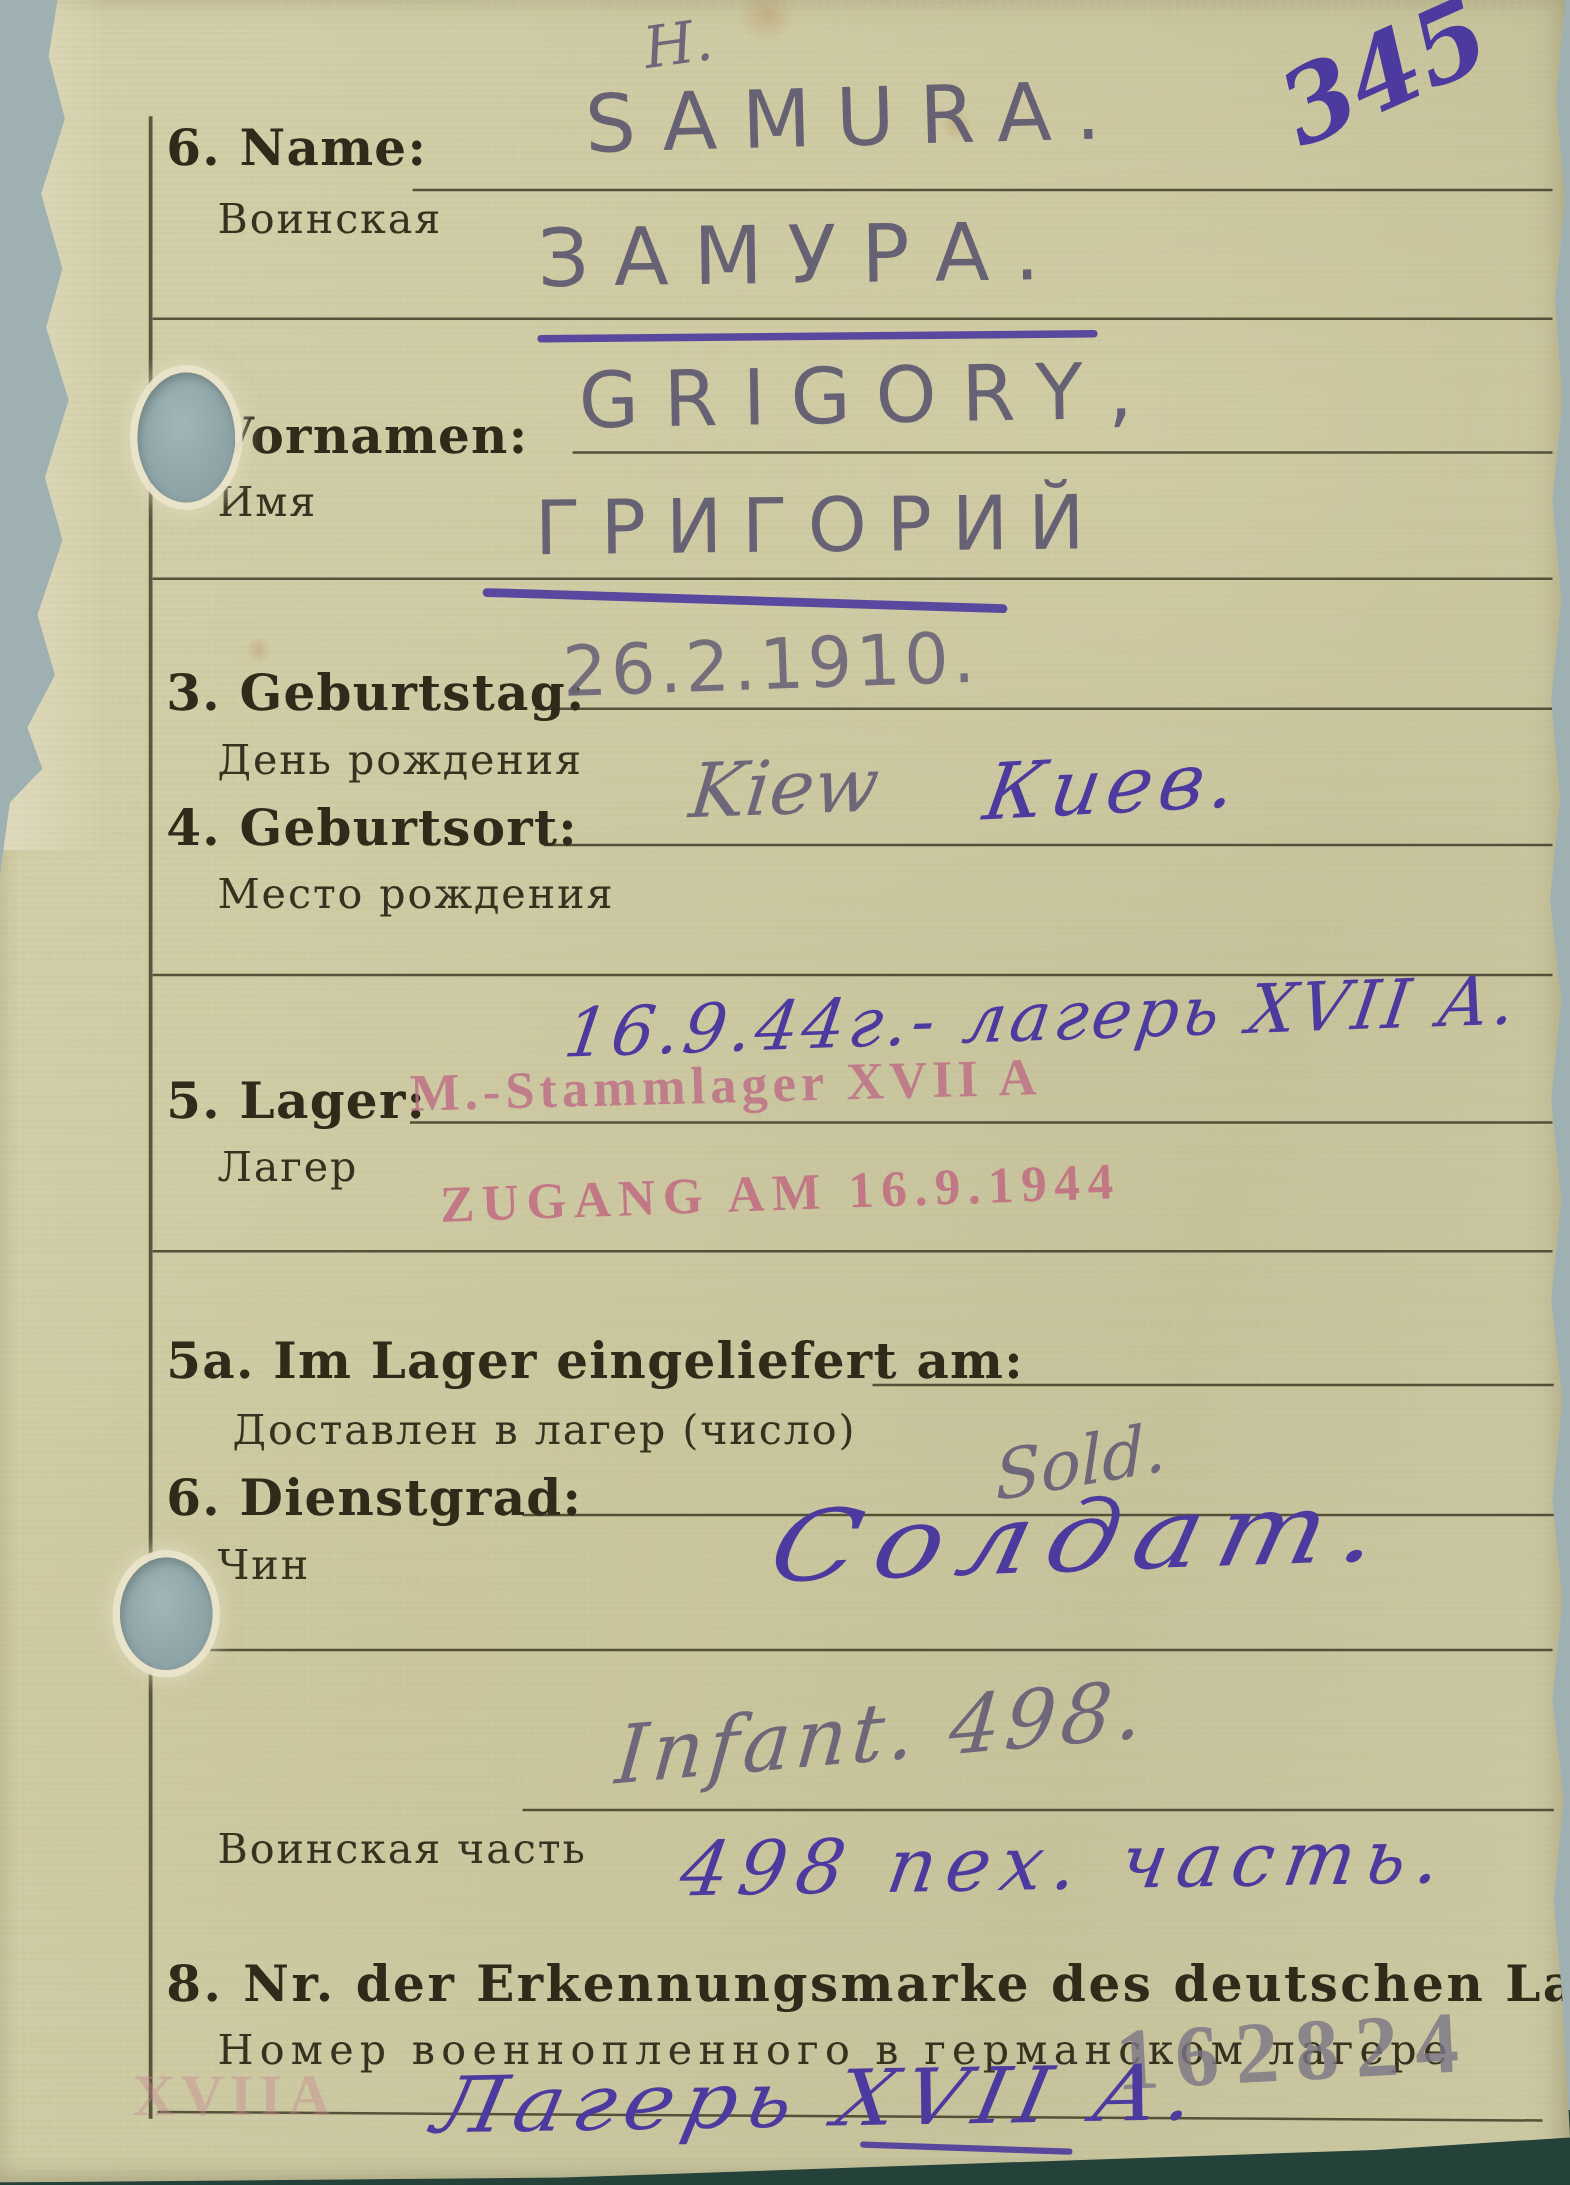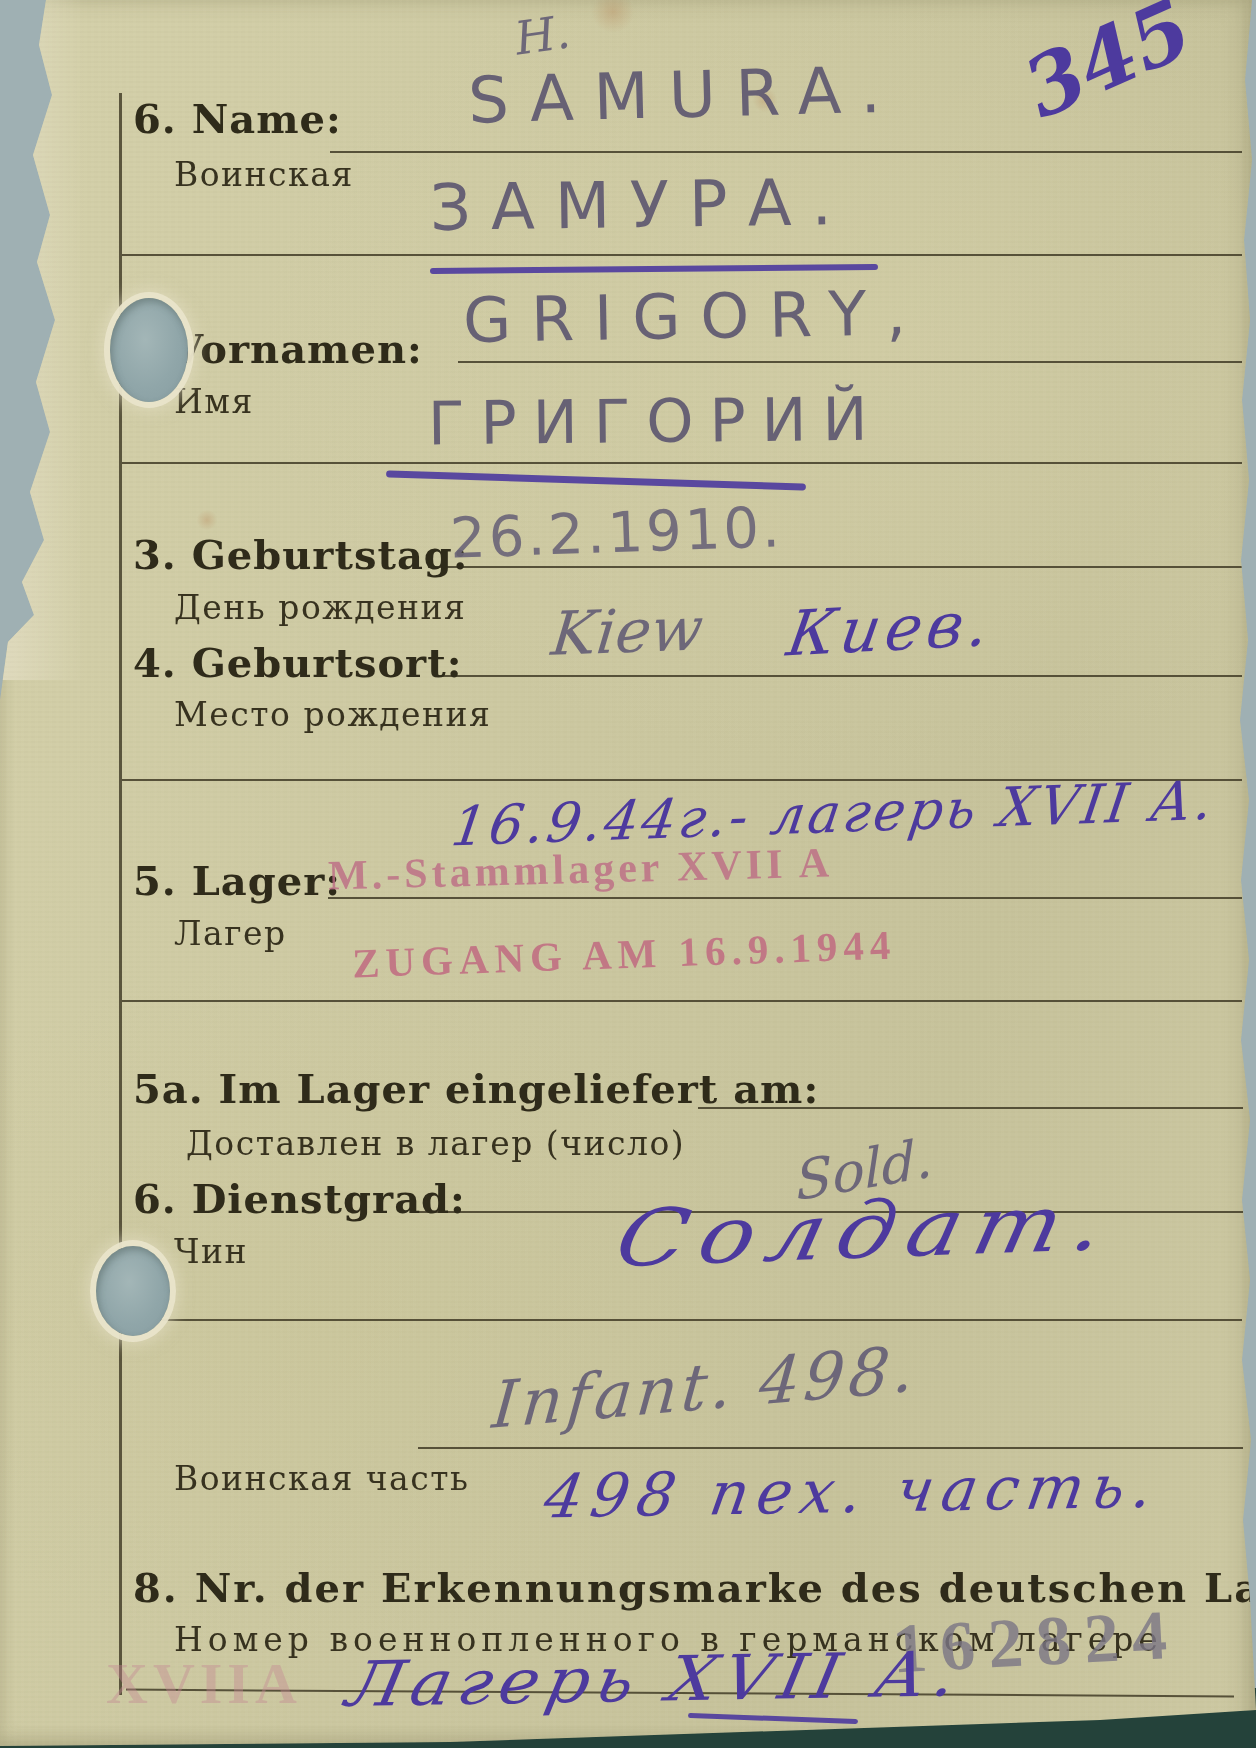--- a/index.html
+++ b/index.html
@@ -108,18 +108,18 @@
 
     <span class="abs hw-cur pencil" style="left:795px;top:1138px;font-size:54px;transform:rotate(-10deg) skewX(-8deg);">Sold.</span>
     <span class="abs hw-cur" style="left:618px;top:1194px;font-size:78px;letter-spacing:10px;transform:rotate(-2deg) skewX(-14deg) scaleX(1.18);transform-origin:left;">Солдат.</span>
 
     <span class="abs hw-cur pencil" style="left:492px;top:1350px;font-size:64px;letter-spacing:4px;transform:rotate(-5deg) skewX(-10deg);">Infant. 498.</span>
     <span class="abs hw-cur" style="left:545px;top:1456px;font-size:60px;letter-spacing:8px;transform:rotate(-1deg) skewX(-10deg);">498 пех. часть.</span>
 
     <span class="abs stamp" style="left:892px;top:1602px;font-size:70px;letter-spacing:13px;transform:rotate(-3deg);color:#7b7685;opacity:.8;">162824</span>
     <span class="abs hw-cur" style="left:348px;top:1648px;font-size:62px;letter-spacing:6px;transform:rotate(-1deg) skewX(-12deg) scaleX(1.1);transform-origin:left;">Лагерь XVII А.</span>
     <div class="uline" style="left:688px;top:1716px;width:170px;height:5px;transform:rotate(2deg);"></div>
-    <span class="abs stamp" style="left:106px;top:1650px;font-size:58px;letter-spacing:5px;opacity:.4;color:#c58894;">XVIIA</span>
+    <span class="abs stamp" style="left:106px;top:1650px;font-size:47px;letter-spacing:5px;opacity:.4;color:#c58894;">XVIIA</span>
 
     <div class="hole" style="left:110px;top:298px;width:78px;height:104px;"></div>
     <div class="hole" style="left:96px;top:1246px;width:74px;height:90px;"></div>
   </div>
 </div>
 
 </body></html>

